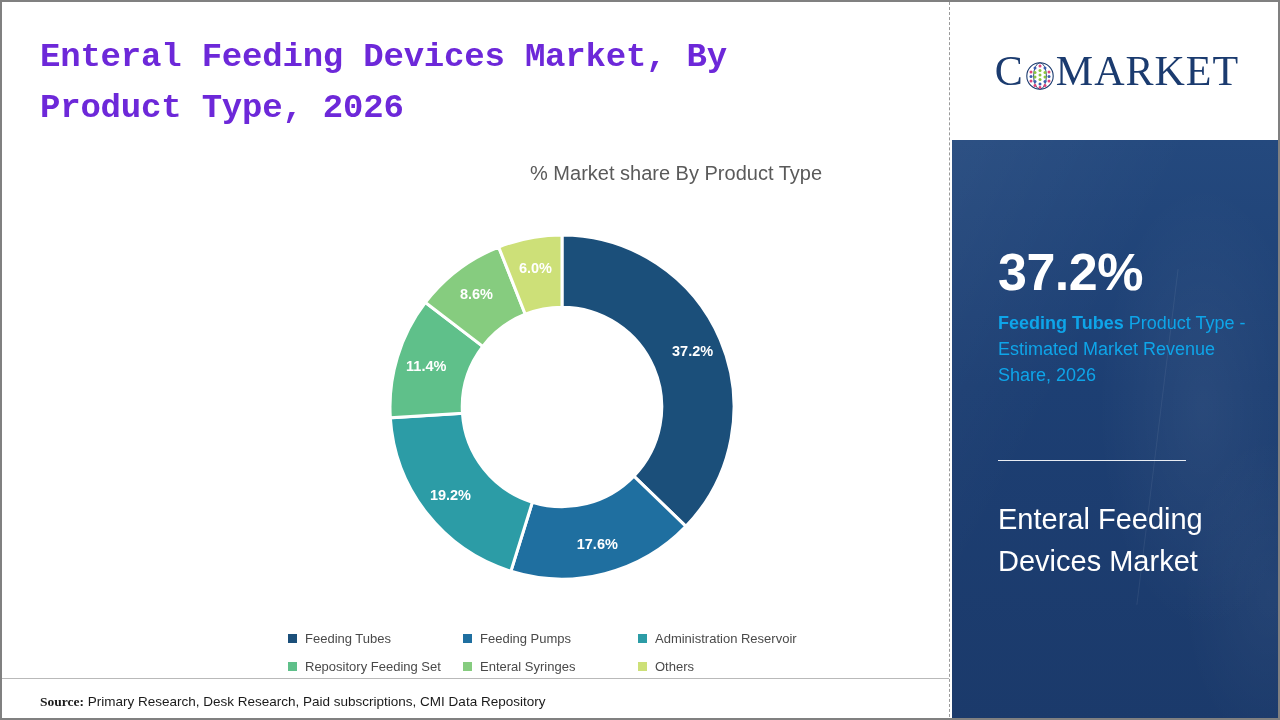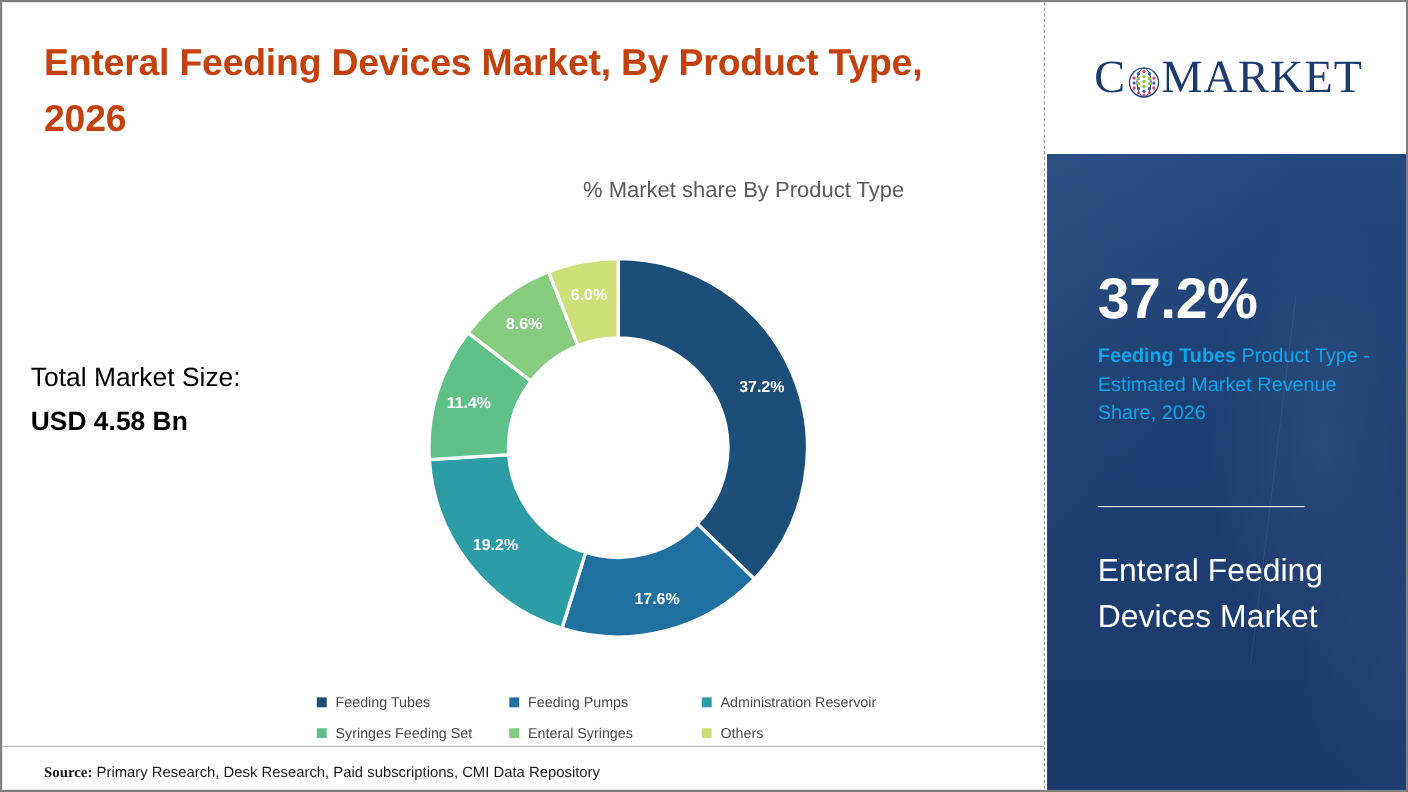--- a/index.html
+++ b/index.html
@@ -29,22 +29,23 @@
   }
 
   #page-title {
     position: absolute;
     left: 38px;
     top: 30px;
     width: 810px;
     font-size: 34px;
     font-weight: bold;
     line-height: 1.50;
-    color: #c2410c;
+    color: #6d28d9;
     letter-spacing: -0.2px;
+    font-family: Liberation Mono, monospace;
   }
 
   #chart-subtitle {
     position: absolute;
     left: 300px;
     top: 160px;
     width: 520px;
     text-align: right;
     font-size: 20px;
     color: #5a5a5a;
@@ -251,24 +252,20 @@
 <body>
 
 <div id="page">
 
   <div id="left-panel">
 
     <div id="page-title">Enteral Feeding Devices Market, By Product Type, 2026</div>
 
     <div id="chart-subtitle">% Market share By Product Type</div>
 
-    <div id="market-size-block">
-      <div>Total Market Size:</div>
-      <div id="market-size-value">USD 4.58 Bn</div>
-    </div>
 
     <div id="donut-wrap">
       <svg id="donut-svg" width="350" height="350" viewBox="0 0 350 350">
         <g id="donut-slices">
             <path d="M 175 3 A 172 172 0 0 1 298.89315228071996 294.3083685998025 L 246.85802832281757 244.19885378788544 A 99.75999999999999 99.75999999999999 0 0 0 175 75.24000000000001 Z" fill="#1b4f7a" stroke="#ffffff" stroke-width="3"></path>
             <path d="M 298.89315228071996 294.3083685998025 A 172 172 0 0 1 123.90884796874991 339.23670169642253 L 145.36713182187495 270.2572869839251 A 99.75999999999999 99.75999999999999 0 0 0 246.85802832281757 244.19885378788544 Z" fill="#1f6fa0" stroke="#ffffff" stroke-width="3"></path>
             <path d="M 123.90884796874991 339.23670169642253 A 172 172 0 0 1 3.339402710337282 185.7999693590418 L 75.43685357199564 181.26398222824423 A 99.75999999999999 99.75999999999999 0 0 0 145.36713182187495 270.2572869839251 Z" fill="#2c9ca6" stroke="#ffffff" stroke-width="3"></path>
             <path d="M 3.339402710337282 185.7999693590418 A 172 172 0 0 1 38.43365143257236 70.4359887965278 L 95.79151783089198 114.35287350198612 A 99.75999999999999 99.75999999999999 0 0 0 75.43685357199564 181.26398222824423 Z" fill="#5fc08a" stroke="#ffffff" stroke-width="3"></path>
             <path d="M 38.43365143257236 70.4359887965278 A 172 172 0 0 1 111.68257693823557 15.078444427220688 L 138.27589462417663 82.24549776778801 A 99.75999999999999 99.75999999999999 0 0 0 95.79151783089198 114.35287350198612 Z" fill="#86cc7f" stroke="#ffffff" stroke-width="3"></path>
             <path d="M 111.68257693823557 15.078444427220688 A 172 172 0 0 1 175.0000000000001 3 L 175.00000000000006 75.24000000000001 A 99.75999999999999 99.75999999999999 0 0 0 138.27589462417663 82.24549776778801 Z" fill="#cde078" stroke="#ffffff" stroke-width="3"></path>
@@ -292,21 +289,21 @@
         <div class="legend-item">
           <span class="legend-swatch" style="background: rgb(31, 111, 160);"></span>
           <span class="legend-label">Feeding Pumps</span>
         </div>
         <div class="legend-item">
           <span class="legend-swatch" style="background: rgb(44, 156, 166);"></span>
           <span class="legend-label">Administration Reservoir</span>
         </div>
         <div class="legend-item">
           <span class="legend-swatch" style="background: rgb(95, 192, 138);"></span>
-          <span class="legend-label">Syringes Feeding Set</span>
+          <span class="legend-label">Repository Feeding Set</span>
         </div>
         <div class="legend-item">
           <span class="legend-swatch" style="background: rgb(134, 204, 127);"></span>
           <span class="legend-label">Enteral Syringes</span>
         </div>
         <div class="legend-item">
           <span class="legend-swatch" style="background: rgb(205, 224, 120);"></span>
           <span class="legend-label">Others</span>
         </div>
       </div>

